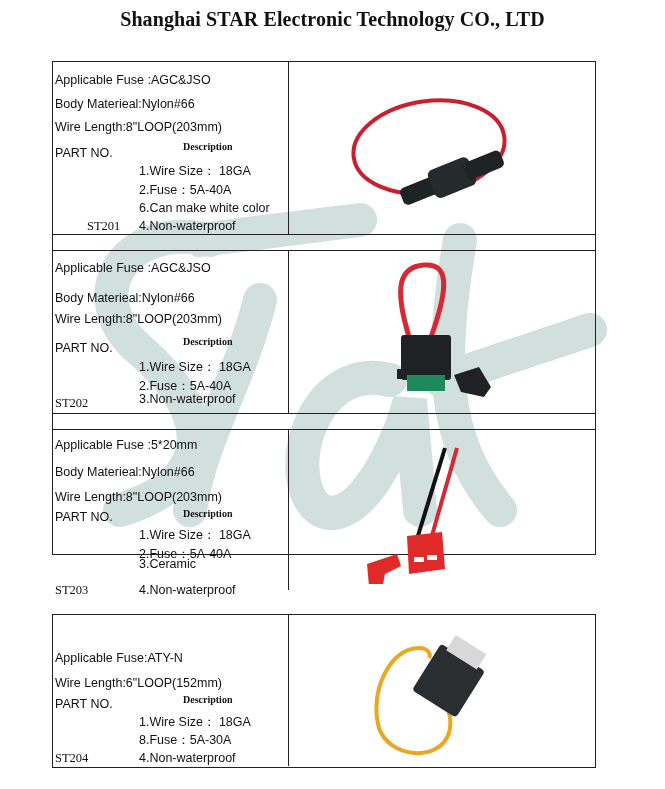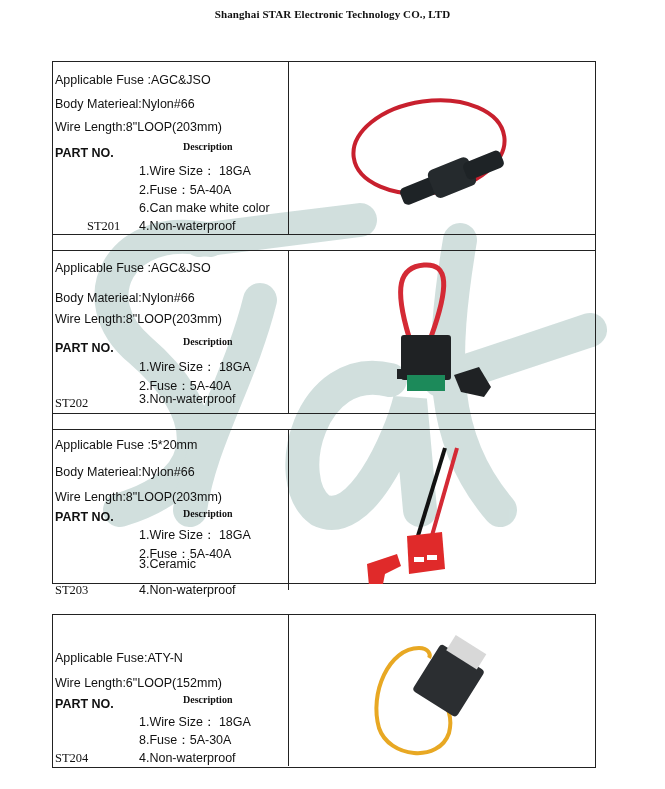--- a/index.html
+++ b/index.html
@@ -1,25 +1,25 @@
 <!DOCTYPE html>
 <html><head>
 <meta charset="utf-8">
 <style>
   html,body{margin:0;padding:0;background:#fff;}
   body{width:665px;height:789px;position:relative;overflow:hidden;font-family:"Liberation Sans",sans-serif;color:#111;}
-  .title{position:absolute;left:0;width:665px;top:8px;text-align:center;font-family:"Liberation Serif",serif;font-weight:bold;font-size:11px;letter-spacing:0.1px;}
+  .title{position:absolute;left:0;width:665px;top:8px;text-align:center;font-family:"Liberation Serif",serif;font-weight:bold;font-size:20px;letter-spacing:0.1px;}
   .watermark{position:absolute;left:60px;top:180px;width:560px;height:460px;pointer-events:none;z-index:0;}
   .tbl{position:absolute;left:52px;width:544px;border:1.5px solid #222;box-sizing:border-box;z-index:1;}
   .row{display:flex;}
   .left{width:236px;border-right:1.5px solid #222;position:relative;box-sizing:border-box;font-size:12.5px;}
   .right{flex:1;position:relative;}
   .gaprow{border-top:1.5px solid #222;}
   .line{position:absolute;left:2px;white-space:nowrap;}
-  .partno{font-weight:bold;}
+  .partno{font-weight:normal;}
   .desch{position:absolute;left:130px;font-family:"Liberation Serif",serif;font-weight:bold;font-size:10px;}
   .dl{position:absolute;left:86px;white-space:nowrap;}
   .pn{position:absolute;left:2px;font-family:"Liberation Serif",serif;font-size:12.5px;}
   svg.prod{position:absolute;}
 </style>
 </head>
 <body>
 
 <div class="title">Shanghai STAR Electronic Technology CO., LTD</div>
 
@@ -81,21 +81,21 @@
         <rect x="32" y="78" width="50" height="45" rx="3" fill="#1f2224"></rect>
         <rect x="38" y="118" width="38" height="16" fill="#1c8a5a"></rect>
         <rect x="28" y="112" width="8" height="10" fill="#1f2224"></rect>
         <path d="M85 118 L110 110 L122 130 L115 140 L92 135 Z" fill="#1f2224"></path>
       </svg>
     </div>
   </div>
   <div class="gaprow" style="height:16px;"></div>
 </div>
 
-<div class="tbl" style="top:429px;height:155px;">
+<div class="tbl" style="top:429px;height:126px;">
   <div class="row" style="height:160px;">
     <div class="left">
       <span class="line" style="top:8px;">Applicable Fuse :5*20mm</span>
       <span class="line" style="top:35px;">Body Materieal:Nylon#66</span>
       <span class="line" style="top:60px;">Wire Length:8"LOOP(203mm)</span>
       <span class="line partno" style="top:80px;">PART NO.</span>
       <span class="desch" style="top:78px;">Description</span>
       <span class="dl" style="top:97px;">1.Wire Size： 18GA</span>
       <span class="dl" style="top:116px;">2.Fuse：5A-40A</span>
       <span class="dl" style="top:127px;">3.Ceramic</span>

